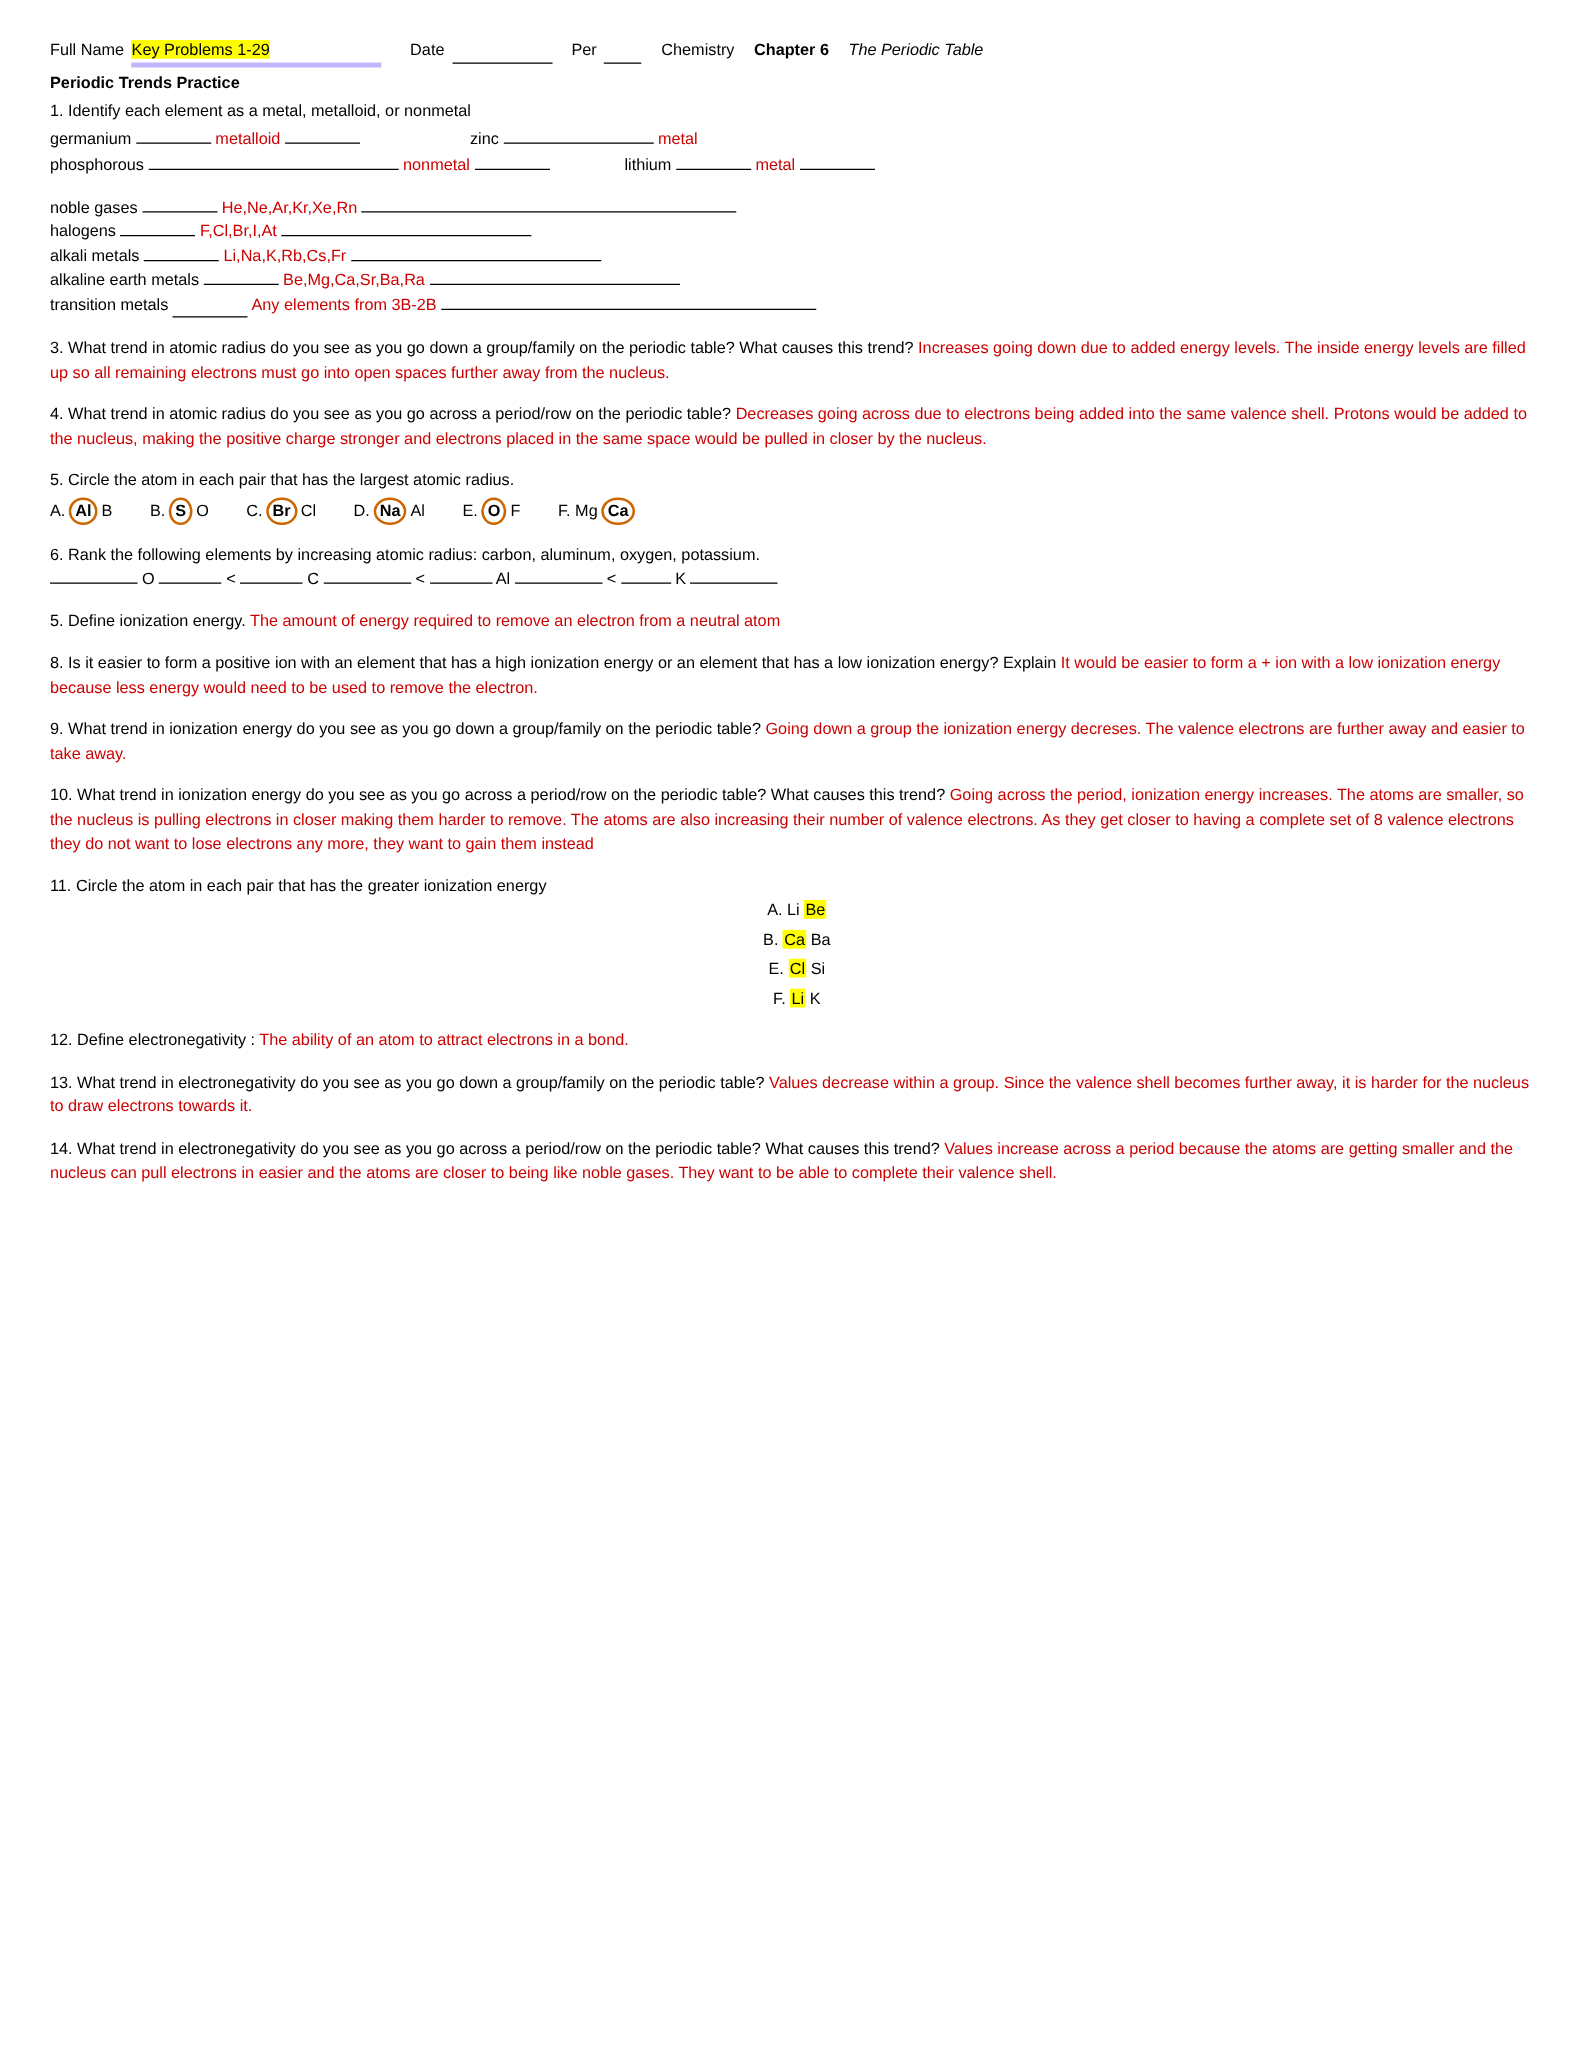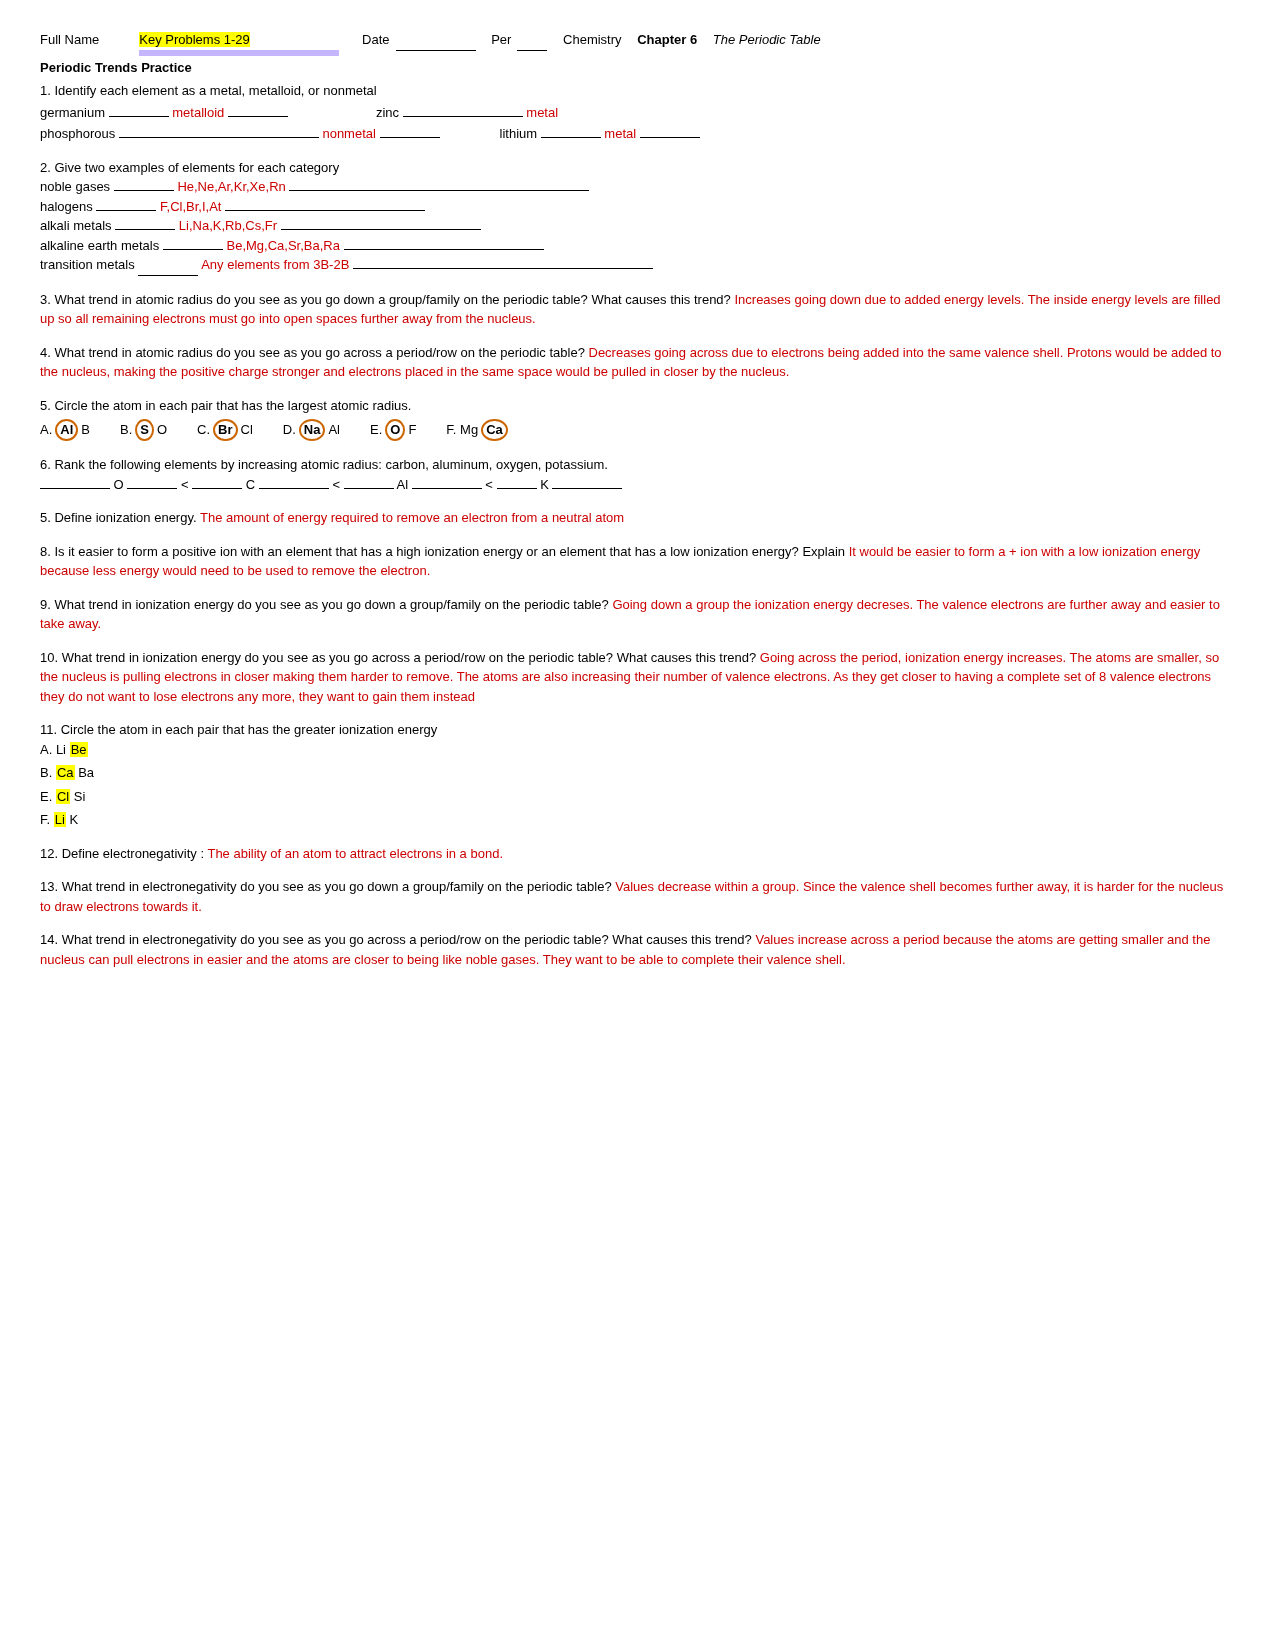--- a/index.html
+++ b/index.html
@@ -43,38 +43,37 @@
     .circle-element {
       display: inline-block;
       border: 2px solid #cc6600;
       border-radius: 50%;
       padding: 0 3px;
       color: #000;
       font-weight: bold;
       font-size: 13px;
       line-height: 1.4;
     }
-    .q11-block { margin-bottom: 4px; }
+    .q11-block { margin-bottom: 4px; text-align: center; }
     .header-title-area {
       display: flex;
       align-items: baseline;
       justify-content: space-between;
       margin-bottom: 2px;
     }
     .header-left {
       display: flex;
       align-items: baseline;
       gap: 6px;
       font-size: 13px;
     }
     .name-field {
-      border-bottom: 6px solid #c4b5fd;
+      border-bottom: 4px solid #c4b5fd;
       min-width: 200px;
       display: inline-block;
-      margin-left: 34px;
     }
     .key-highlight {
       background-color: #ffff00;
       color: #000;
     }
     .date-field {
       border-bottom: 1px solid #000;
       min-width: 80px;
       display: inline-block;
     }
@@ -155,21 +154,20 @@
     <div>
       <span>lithium</span>
       <span class="blank"></span>
       <span class="answer-red">metal</span>
       <span class="blank"></span>
     </div>
   </div>
 </div>
 
 <div class="question-block">
-  <div>2. Give two examples of elements for each category</div>
   <div>
     <span>noble gases</span>
     <span class="blank"></span>
     <span class="answer-red">He,Ne,Ar,Kr,Xe,Rn</span>
     <span class="full-blank"></span>
   </div>
   <div>
     <span>halogens</span>
     <span class="blank"></span>
     <span class="answer-red">F,Cl,Br,I,At</span>

